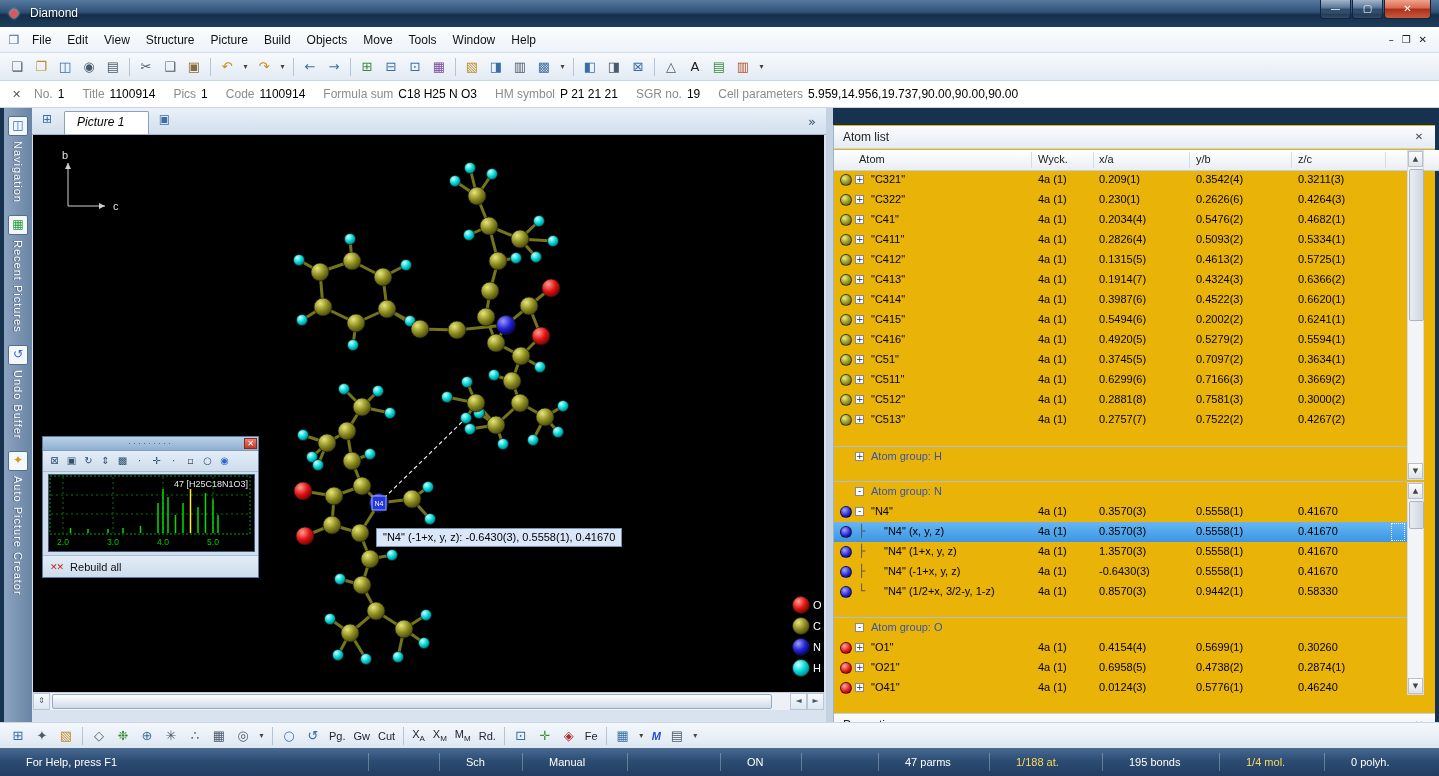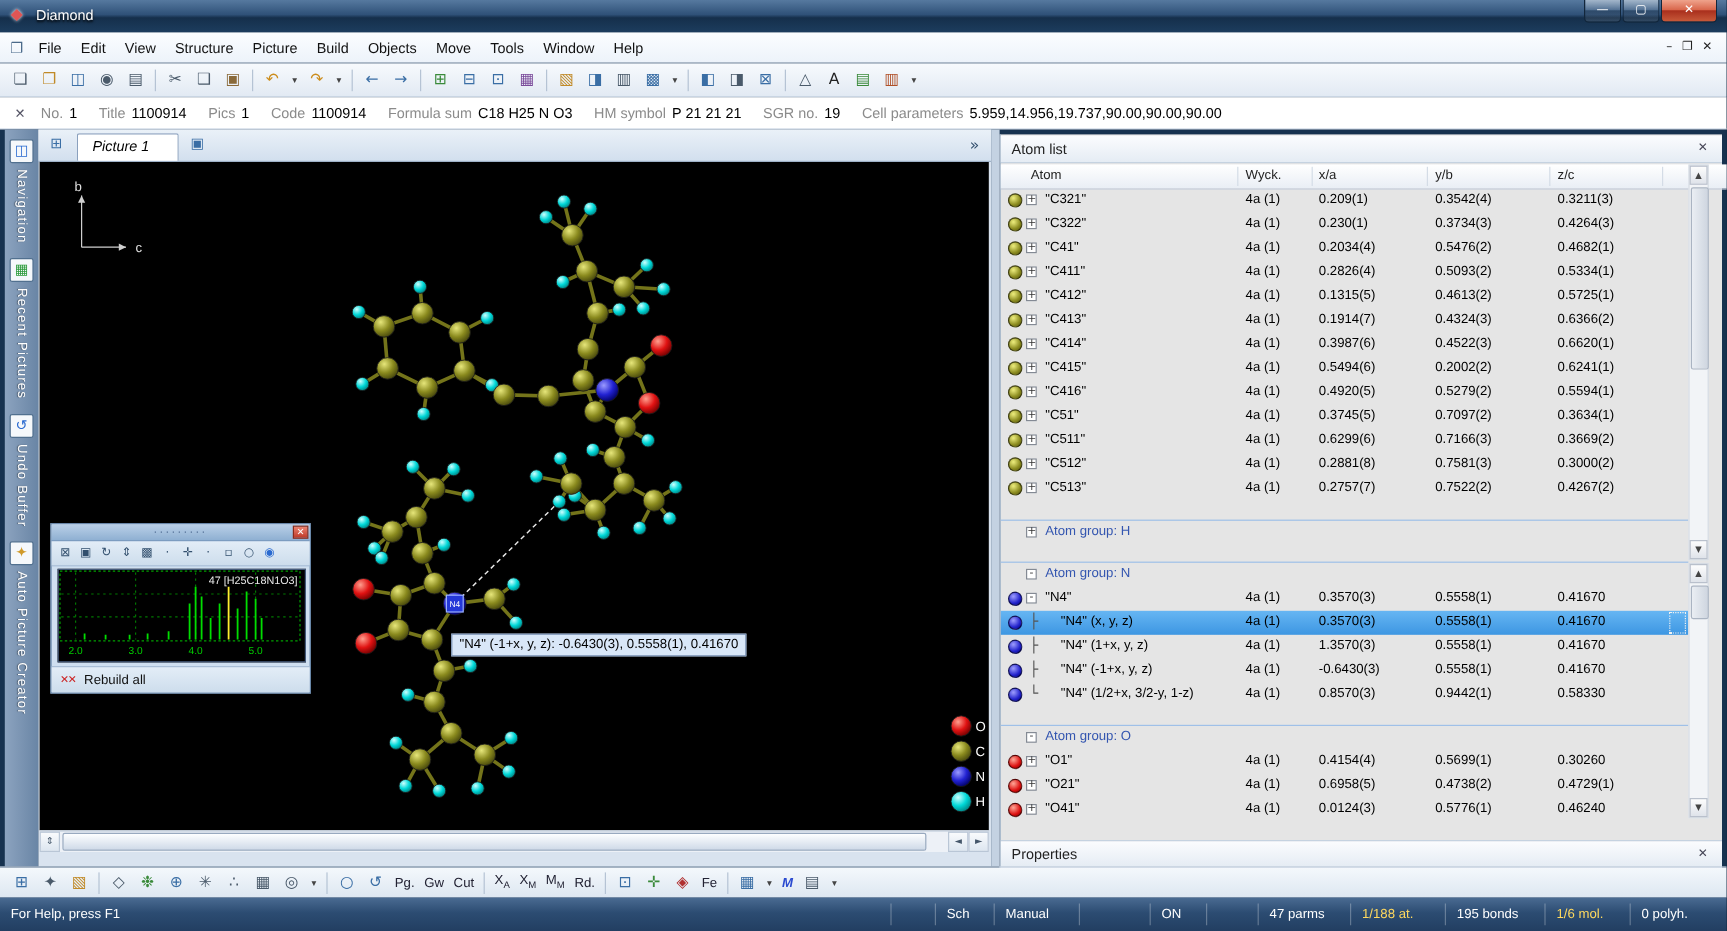--- a/index.html
+++ b/index.html
@@ -89,21 +89,21 @@
   .hscroll{position:absolute;left:1px;top:584px;width:791px;height:17px;background:#edf1f7;border-top:1px solid #c2cedd;display:flex;}
   .hs-btn{width:17px;height:100%;box-sizing:border-box;border:1px solid #b9c6d6;background:linear-gradient(#f9fbfd,#dde6f0);
     font-size:8px;color:#44566a;text-align:center;line-height:14px;font-family:"DejaVu Sans",sans-serif;}
   .hs-track{flex:1;position:relative;}
   .hs-thumb{position:absolute;left:2px;top:1px;height:13px;width:97%;background:linear-gradient(#fdfeff,#cfdae8);
     border:1px solid #98a9bf;border-radius:2px;}
 
   .splitter{position:absolute;left:826px;top:0;width:7px;height:100%;background:#c4d2e2;}
 
   
-  .rightpanel{position:absolute;left:833px;top:4px;width:602px;height:100%;background:#e5e5e5;border-left:1px solid #9fb2c8;box-sizing:border-box;}
+  .rightpanel{position:absolute;left:833px;top:17px;width:602px;height:100%;background:#eab308;border-left:1px solid #9fb2c8;box-sizing:border-box;}
   .panel-header{position:absolute;left:0;width:100%;height:23px;box-sizing:border-box;
     background:linear-gradient(#fbfcfe,#e5ecf4);border-bottom:1px solid #c5d2e0;font-size:12px;line-height:22px;padding-left:9px;color:#222;}
   .panel-header.atomlist{top:1px;}
   .panel-header.properties{top:588px;border-top:1px solid #c5d2e0;}
   .panel-close{position:absolute;right:8px;top:4px;width:16px;height:14px;text-align:center;font-size:10px;color:#445;
     line-height:14px;font-family:"DejaVu Sans",sans-serif;}
 
   .thead{position:absolute;left:0;top:25px;width:660px;height:20px;background:linear-gradient(#ffffff,#e9eef5);
     border-bottom:1px solid #c5cedb;font-size:11px;color:#222;}
   .th{position:absolute;top:0;height:20px;line-height:19px;}
@@ -130,21 +130,21 @@
 
   
   .vscroll{position:absolute;left:573px;width:17px;box-sizing:border-box;background:#f2f4f7;border:1px solid #d5dbe3;}
   .vs-btn{position:absolute;left:0;width:15px;height:16px;box-sizing:border-box;border:1px solid #b9c0cc;
     background:linear-gradient(#fdfdfd,#dfe3ea);font-size:7px;color:#444;text-align:center;line-height:14px;font-family:"DejaVu Sans",sans-serif;}
   .vs-thumb{position:absolute;left:1px;width:13px;background:linear-gradient(90deg,#eaeef3,#cfd6e0);border:1px solid #aab4c2;border-radius:2px;}
 
   
   .statusbar{position:absolute;top:748px;left:0;width:100%;height:28px;box-sizing:border-box;
     background:linear-gradient(#4a6b92,#2c4c72 45%,#223e61);display:flex;align-items:center;color:#fff;font-size:11px;padding-right:6px;}
-  .sb-cell{height:18px;line-height:18px;padding:0 9px;border-left:1px solid rgba(255,255,255,.28);white-space:nowrap;}
+  .sb-cell{height:18px;line-height:18px;padding:0 26px;border-left:1px solid rgba(255,255,255,.28);white-space:nowrap;}
   .sb-cell.first{border-left:none;flex:1;}
   .sb-cell.hl{color:#ffd95e;}
 </style>
 </head>
 <body>
 
 <div id="app">
 
   <div class="titlebar">
     <span class="app-icon">◆</span>
@@ -578,21 +578,21 @@
             <span class="cell c-xa">0.209(1)</span>
             <span class="cell c-yb">0.3542(4)</span>
             <span class="cell c-zc">0.3211(3)</span>
           </div>
           <div class="row">
             <span class="sphere C"></span>
             <span class="expand">+</span>
             <span class="cell c-name">"C322"</span>
             <span class="cell c-wyck">4a (1)</span>
             <span class="cell c-xa">0.230(1)</span>
-            <span class="cell c-yb">0.3734(3)</span>
+            <span class="cell c-yb">0.2626(6)</span>
             <span class="cell c-zc">0.4264(3)</span>
           </div>
           <div class="row">
             <span class="sphere C"></span>
             <span class="expand">+</span>
             <span class="cell c-name">"C41"</span>
             <span class="cell c-wyck">4a (1)</span>
             <span class="cell c-xa">0.2034(4)</span>
             <span class="cell c-yb">0.5476(2)</span>
             <span class="cell c-zc">0.4682(1)</span>
@@ -757,21 +757,21 @@
             <span class="cell c-yb">0.5699(1)</span>
             <span class="cell c-zc">0.30260</span>
           </div>
           <div class="row">
             <span class="sphere O"></span>
             <span class="expand">+</span>
             <span class="cell c-name">"O21"</span>
             <span class="cell c-wyck">4a (1)</span>
             <span class="cell c-xa">0.6958(5)</span>
             <span class="cell c-yb">0.4738(2)</span>
-            <span class="cell c-zc">0.4729(1)</span>
+            <span class="cell c-zc">0.2874(1)</span>
           </div>
           <div class="row">
             <span class="sphere O"></span>
             <span class="expand">+</span>
             <span class="cell c-name">"O41"</span>
             <span class="cell c-wyck">4a (1)</span>
             <span class="cell c-xa">0.0124(3)</span>
             <span class="cell c-yb">0.5776(1)</span>
             <span class="cell c-zc">0.46240</span>
           </div>
@@ -836,16 +836,16 @@
       <div class="sb-cell first">For Help, press F1</div>
       <div class="sb-cell" style="min-width: 18px;"></div>
       <div class="sb-cell" style="min-width: 30px;">Sch</div>
       <div class="sb-cell" style="min-width: 52px;">Manual</div>
       <div class="sb-cell" style="min-width: 40px;"></div>
       <div class="sb-cell" style="min-width: 28px;">ON</div>
       <div class="sb-cell" style="min-width: 24px;"></div>
       <div class="sb-cell" style="min-width: 58px;">47 parms</div>
       <div class="sb-cell hl" style="min-width: 60px;">1/188 at.</div>
       <div class="sb-cell" style="min-width: 64px;">195 bonds</div>
-      <div class="sb-cell hl" style="min-width: 52px;">1/6 mol.</div>
+      <div class="sb-cell hl" style="min-width: 52px;">1/4 mol.</div>
       <div class="sb-cell" style="min-width: 56px;">0 polyh.</div>
     </div>
 </div>
 
 </body></html>

